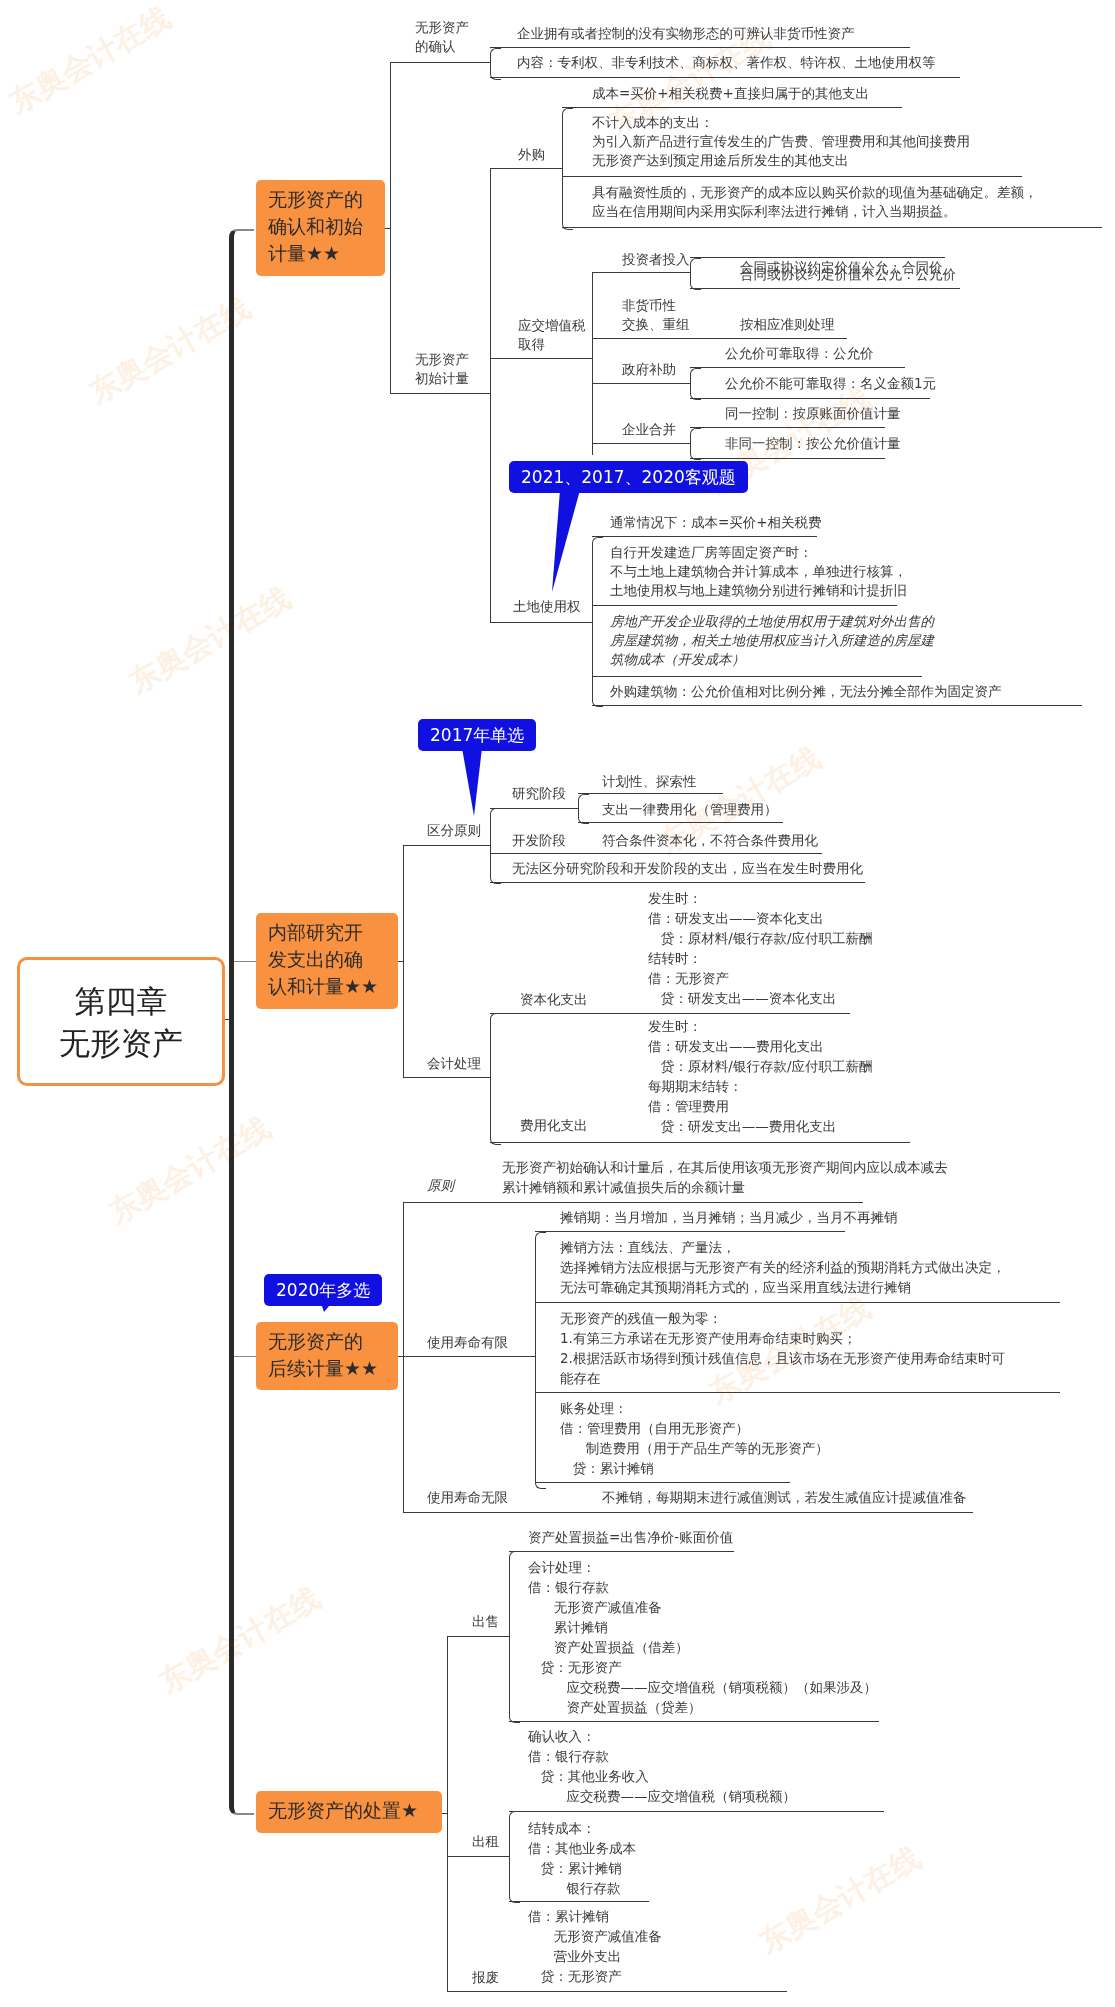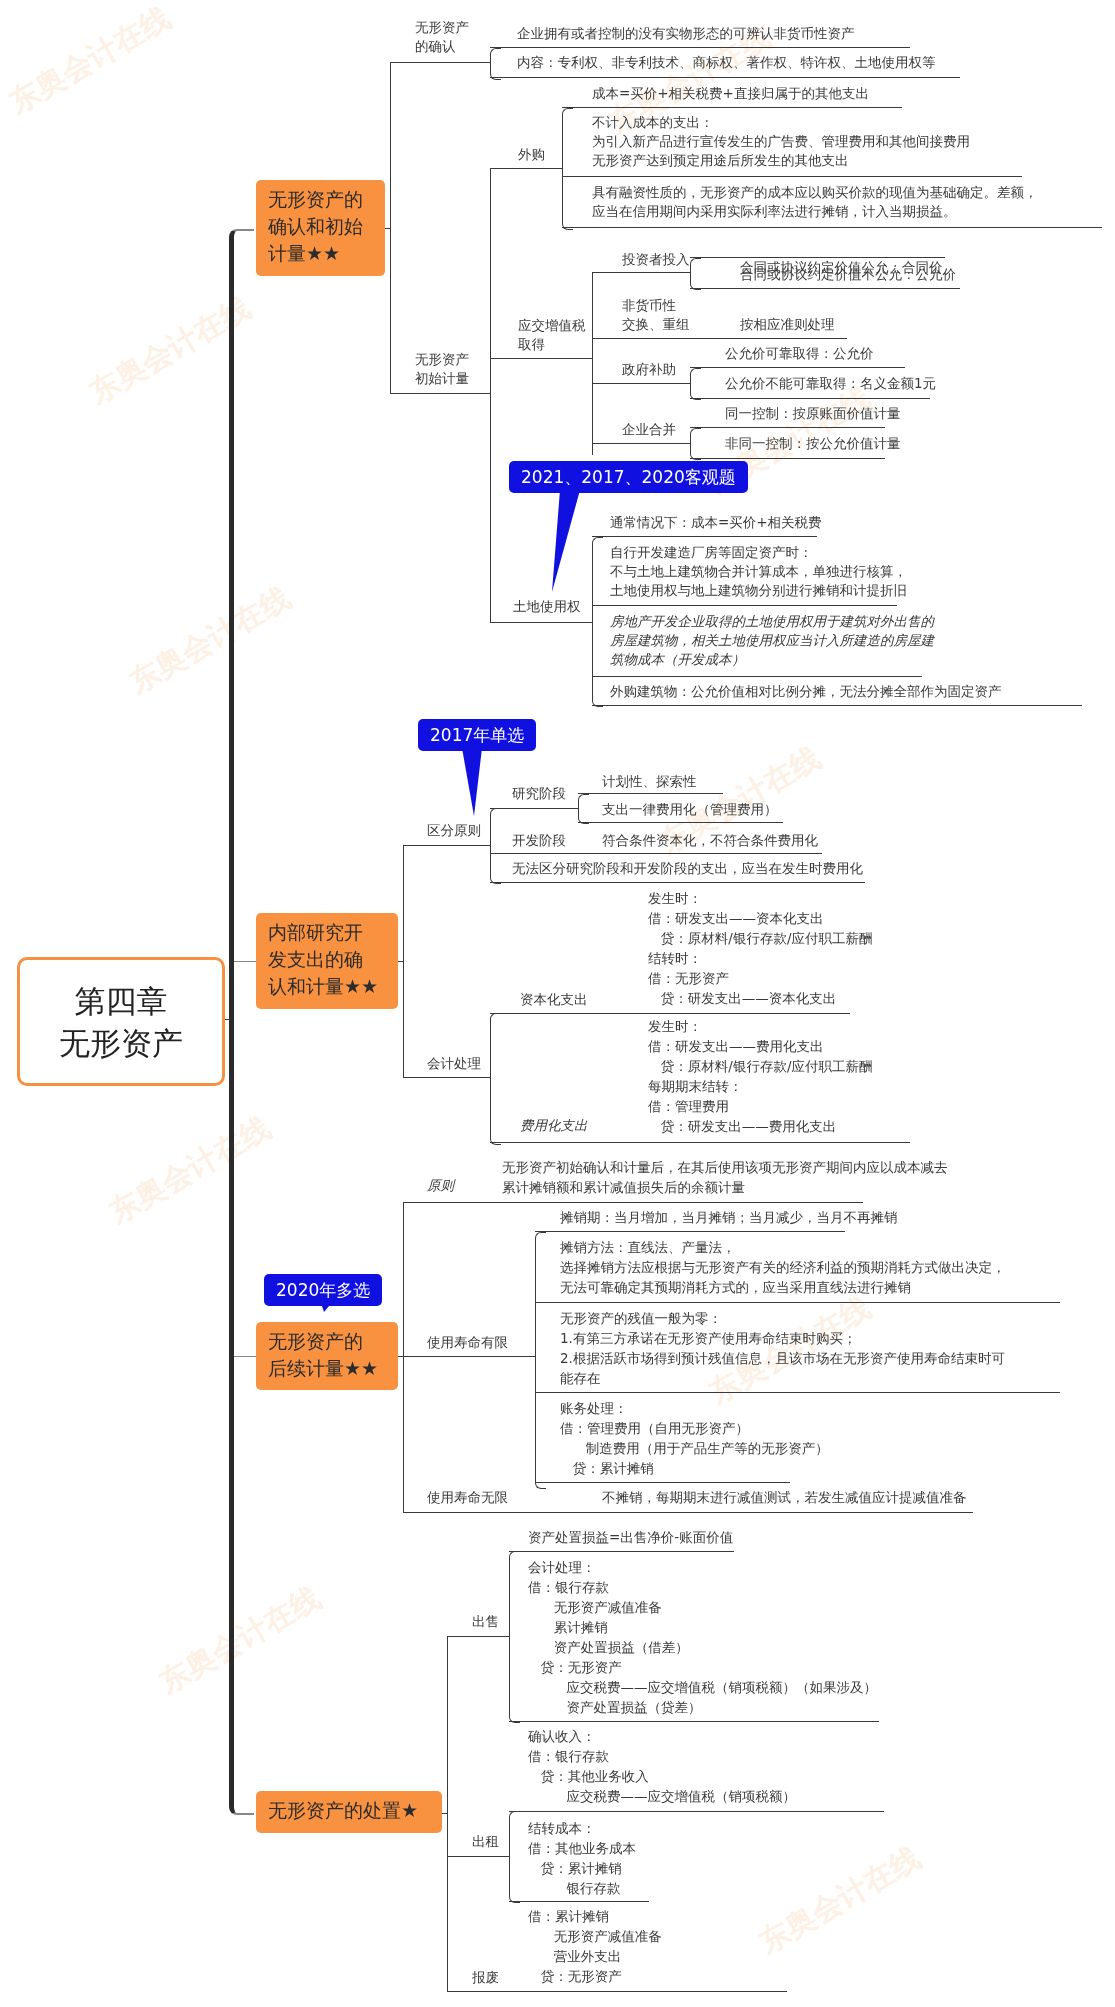--- a/index.html
+++ b/index.html
@@ -161,21 +161,21 @@
 <div class="t" style="left:427px;top:1054px;">会计处理</div>
 <div class="brk" style="left:490px;top:1013px;width:10px;height:130px;"></div>
 <div class="t" style="left:520px;top:990px;">资本化支出</div>
 <div class="t" style="left:648px;top:888px;line-height:20px;">发生时：
 借：研发支出——资本化支出
    贷：原材料/银行存款/应付职工薪酬
 结转时：
 借：无形资产
    贷：研发支出——资本化支出</div>
 <div class="hl" style="left:490px;top:1013px;width:360px;"></div>
-<div class="t" style="left:520px;top:1116px;font-style:italic;">费用化支出</div>
+<div class="t" style="left:520px;top:1116px;">费用化支出</div>
 <div class="t" style="left:648px;top:1016px;line-height:20px;">发生时：
 借：研发支出——费用化支出
    贷：原材料/银行存款/应付职工薪酬
 每期期末结转：
 借：管理费用
    贷：研发支出——费用化支出</div>
 <div class="hl" style="left:490px;top:1142px;width:420px;"></div>
 
 <div class="callout" style="left:264px;top:1274px;">2020年多选</div>
 <svg class="abs" style="left:320px;top:1300px;" width="20" height="14">

